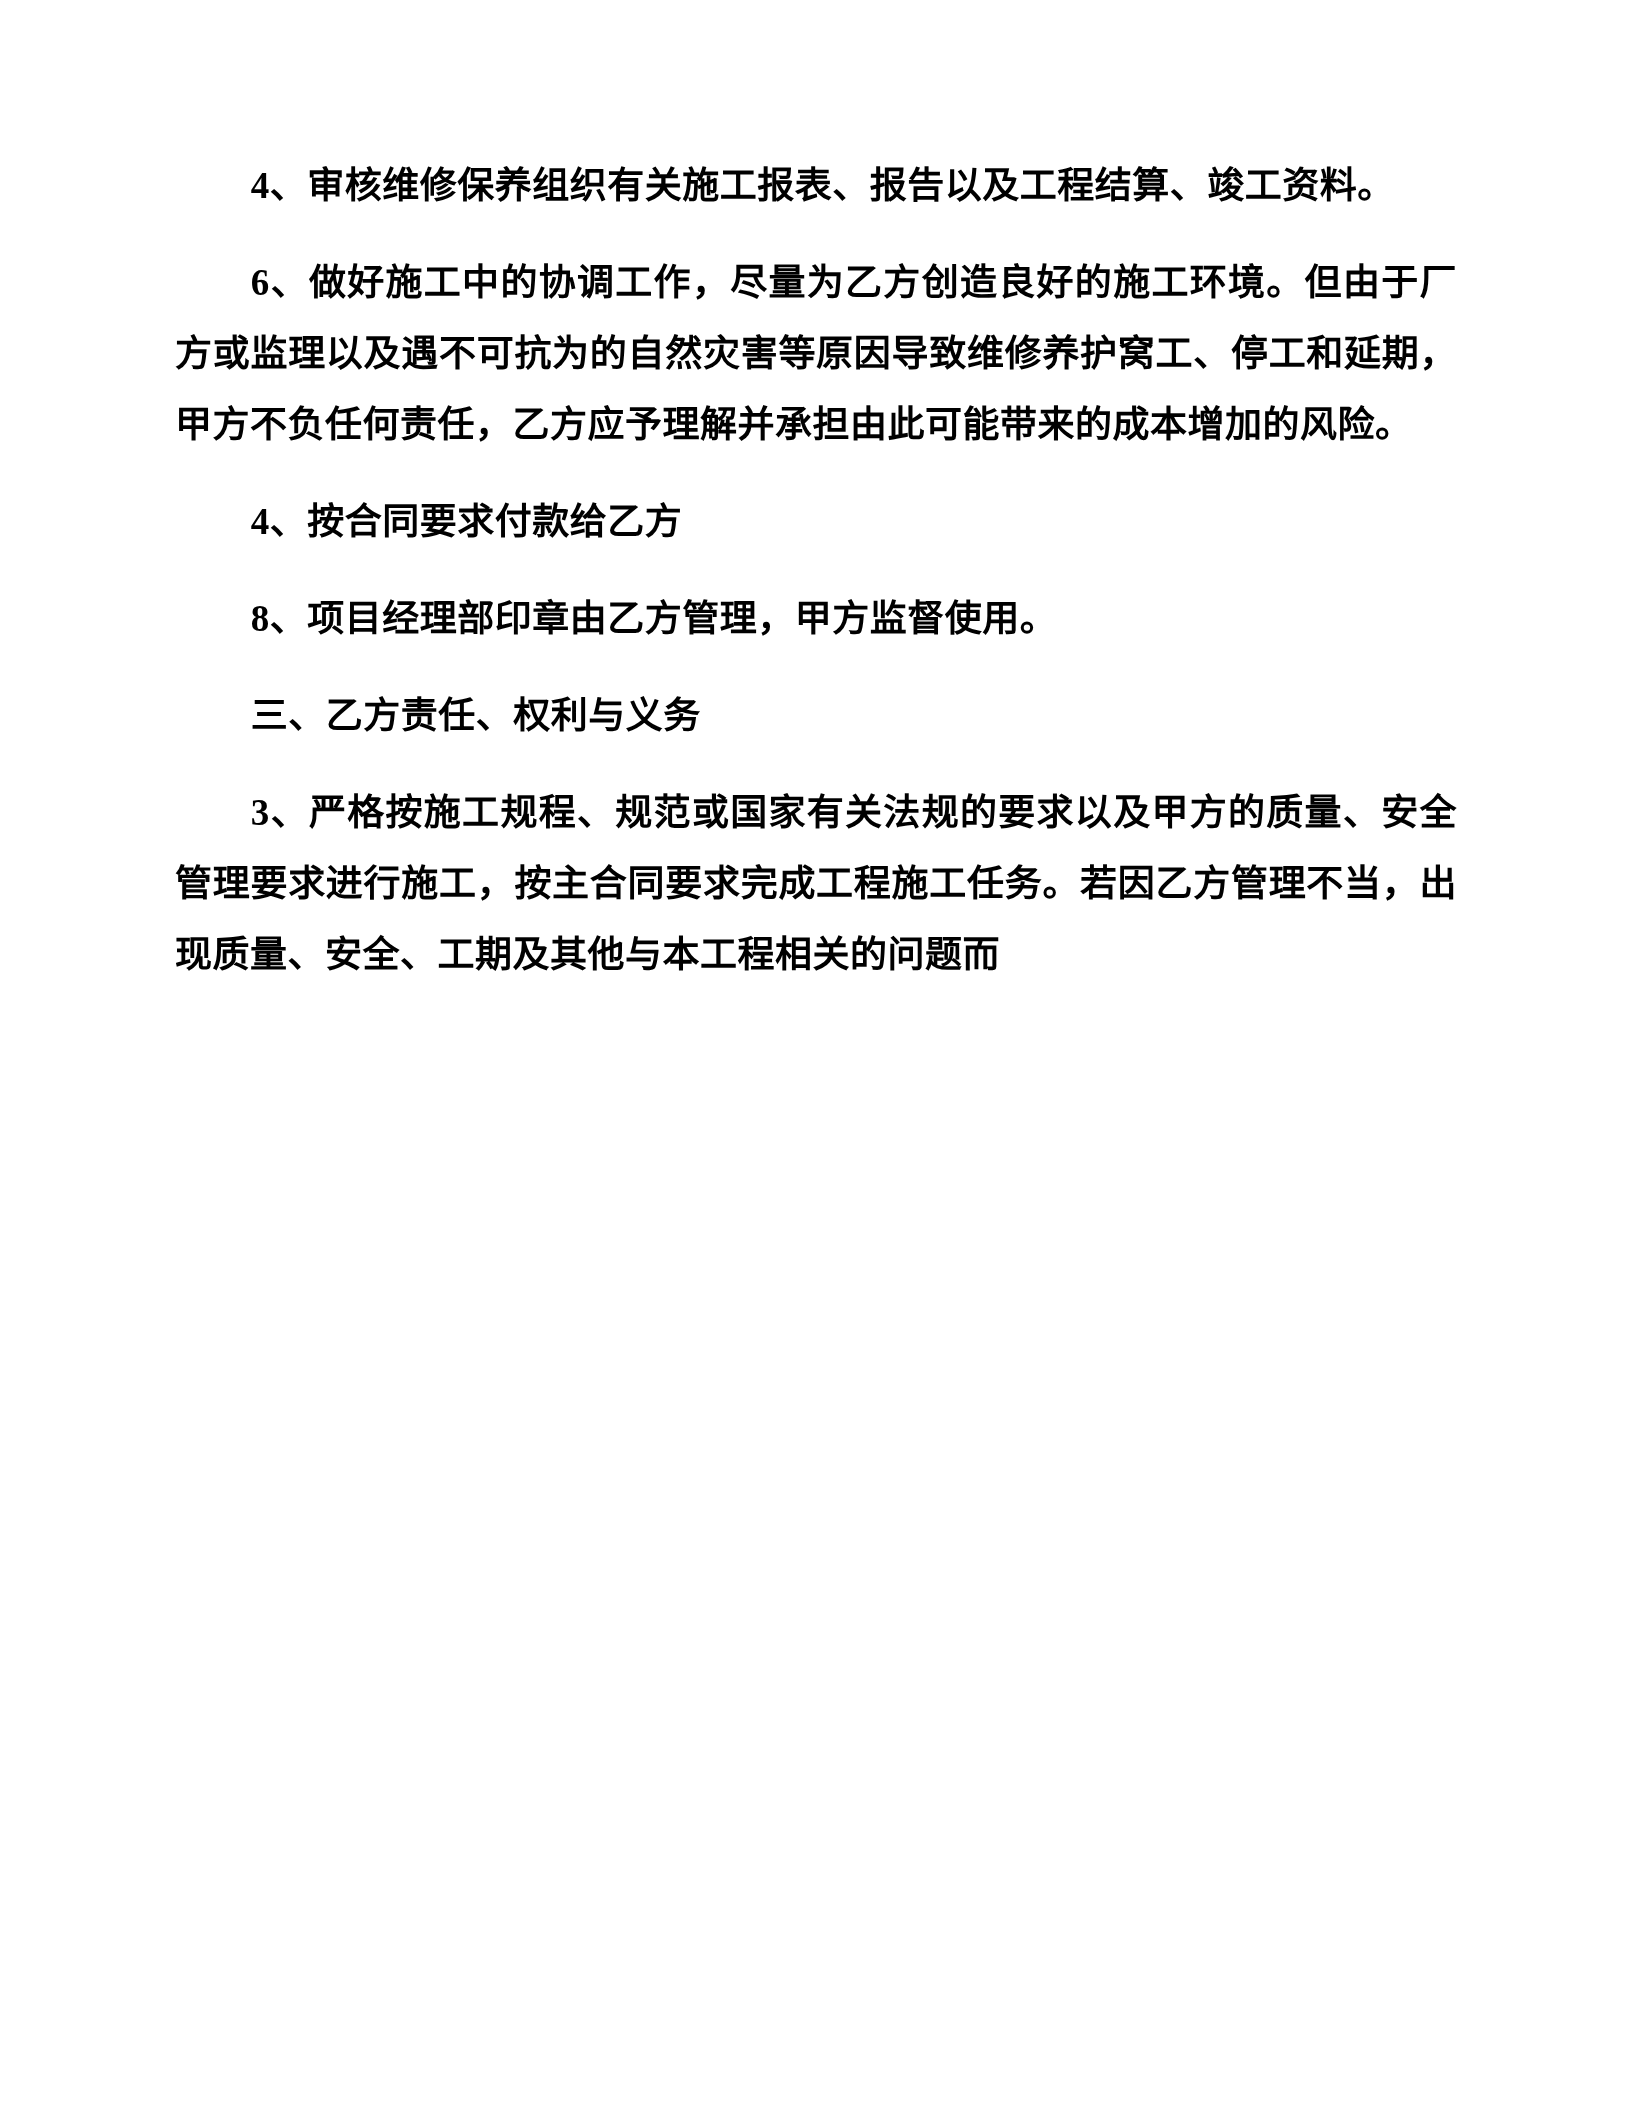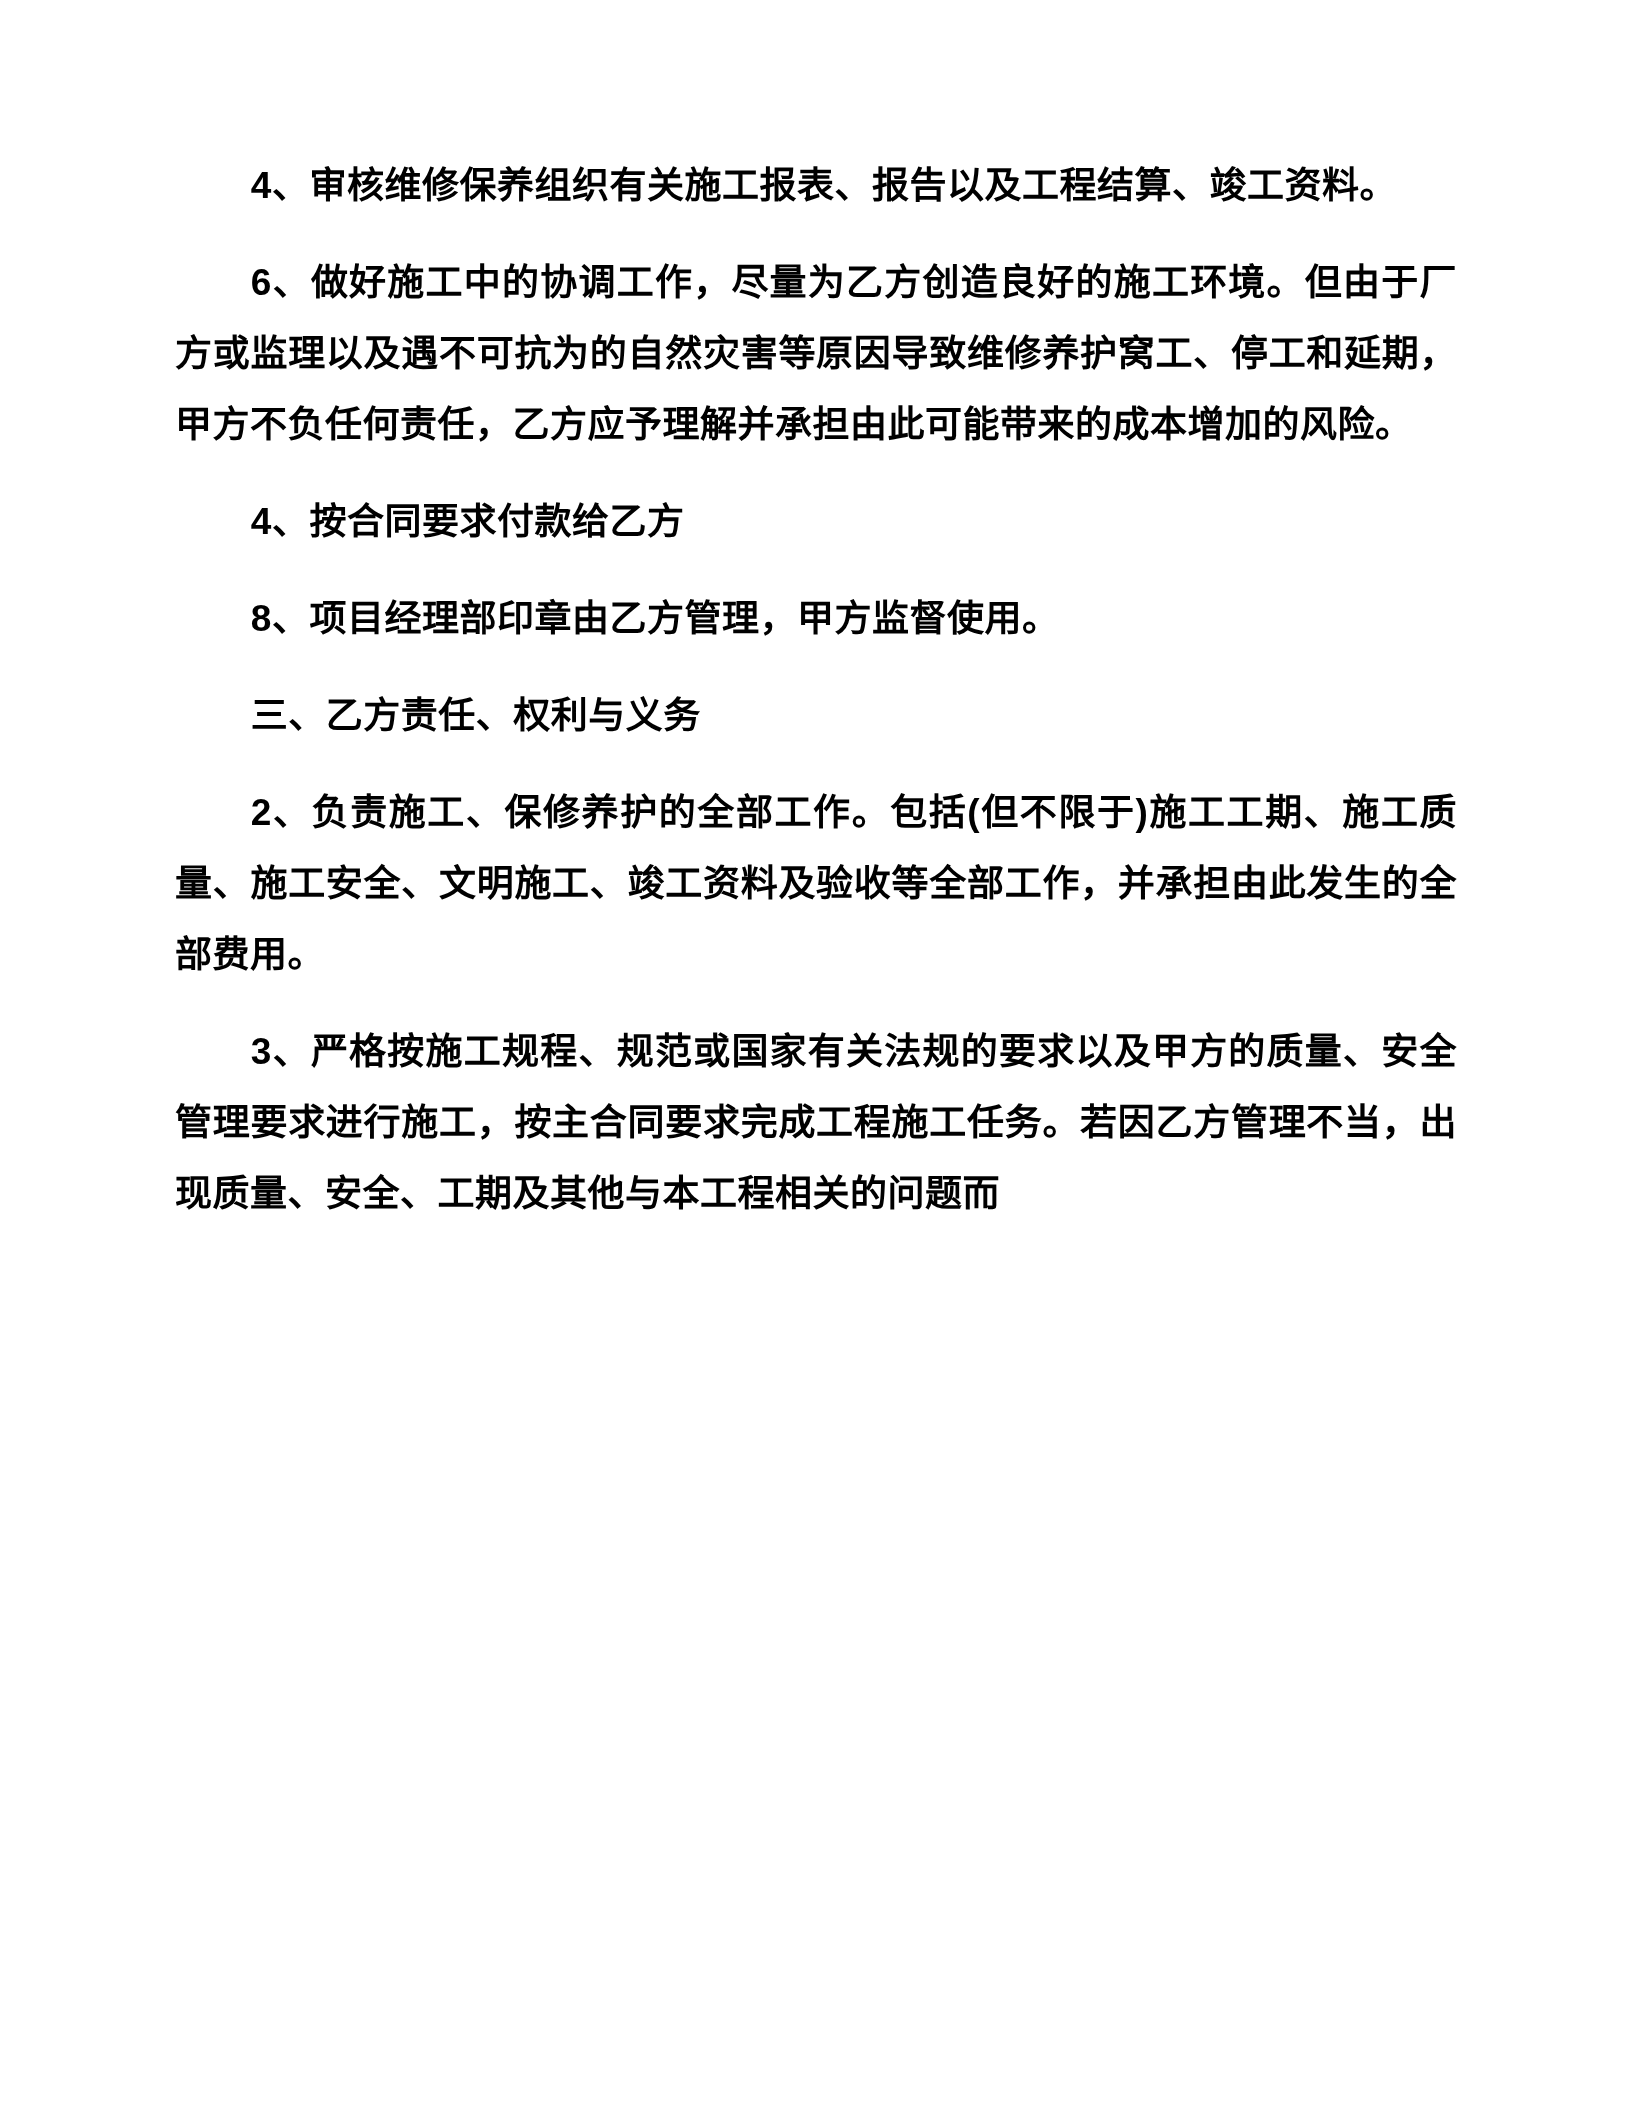--- a/index.html
+++ b/index.html
@@ -6,21 +6,21 @@
     margin: 0;
     padding: 0;
     background: #ffffff;
   }
   .page {
     width: 1632px;
     height: 2112px;
     background: #ffffff;
     box-sizing: border-box;
     padding: 150px 175px 50px 175px;
-    font-family: Liberation Sans, sans-serif;
+    font-family: Liberation Serif, serif;
     color: #000000;
     position: relative;
     overflow: hidden;
   }
   .doc-body {
     font-size: 37px;
     line-height: 1.92;
     font-weight: 700;
     letter-spacing: 0.5px;
     text-align: justify;
@@ -37,16 +37,15 @@
 </head>
 <body>
 
 <div class="page">
   <div class="doc-body">
     <p class="para">4、审核维修保养组织有关施工报表、报告以及工程结算、竣工资料。</p>
     <p class="para">6、做好施工中的协调工作，尽量为乙方创造良好的施工环境。但由于厂方或监理以及遇不可抗为的自然灾害等原因导致维修养护窝工、停工和延期，甲方不负任何责任，乙方应予理解并承担由此可能带来的成本增加的风险。</p>
     <p class="para">4、按合同要求付款给乙方</p>
     <p class="para">8、项目经理部印章由乙方管理，甲方监督使用。</p>
     <p class="para">三、乙方责任、权利与义务</p>
-    <p class="para">2、负责施工、保修养护的全部工作。包括(但不限于)施工工期、施工质量、施工安全、文明施工、竣工资料及验收等全部工作，并承担由此发生的全部费用。</p>
     <p class="para">3、严格按施工规程、规范或国家有关法规的要求以及甲方的质量、安全管理要求进行施工，按主合同要求完成工程施工任务。若因乙方管理不当，出现质量、安全、工期及其他与本工程相关的问题而</p>
   </div>
 </div>
 
 </body></html>

